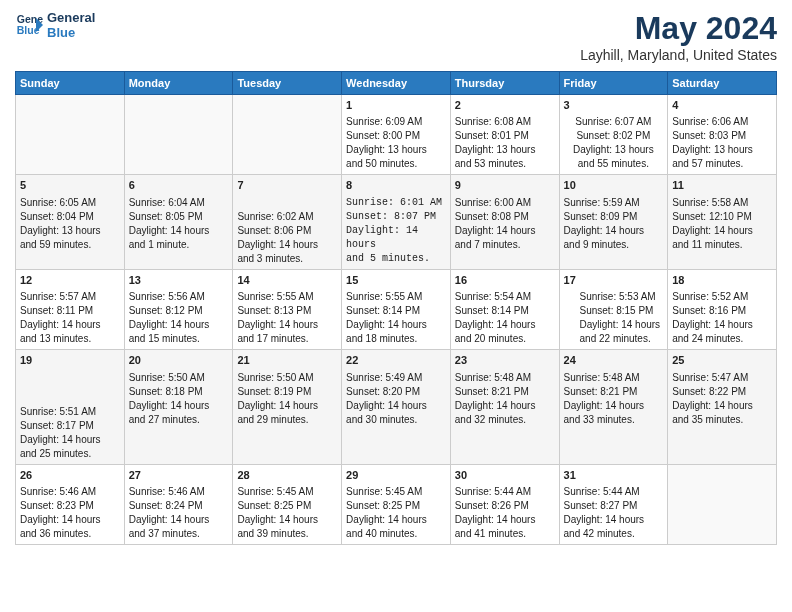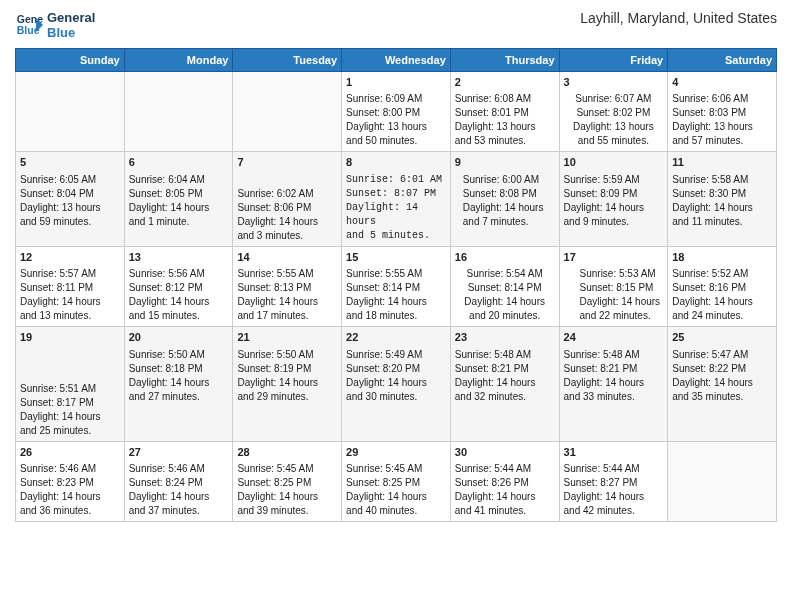--- a/index.html
+++ b/index.html
@@ -40,21 +40,21 @@
     .calendar {
       width: 100%;
       border-collapse: collapse;
       font-size: 10.5px;
     }
     .calendar thead tr th {
       background-color: #2a7abf;
       color: #fff;
       font-weight: bold;
       padding: 5px 4px;
-      text-align: right;
+      text-align: left;
       border: 1px solid #1a5a9a;
       font-size: 11px;
     }
     .calendar tbody tr td {
       border: 1px solid #ccc;
       vertical-align: top;
       padding: 3px 4px;
       width: 107px;
       min-height: 75px;
       background: #fff;
@@ -92,20 +92,21 @@
       <text x="2" y="26" font-size="12" font-weight="bold" fill="#2a7abf">Blue</text>
 
       <polygon points="24,8 32,16 24,24" fill="#2a7abf"></polygon>
     </svg>
     <div>
       <div style="font-size:13px;font-weight:bold;color:#1a3a5c;">General</div>
       <div style="font-size:13px;font-weight:bold;color:#2a7abf;">Blue</div>
     </div>
   </div>
   <div class="title-block">
+    <div class="main-title">May 2024</div>
     <div class="subtitle">Layhill, Maryland, United States</div>
   </div>
 </div>
 
 <table class="calendar">
   <thead>
     <tr>
     <th>Sunday</th>
         <th>Monday</th>
         <th>Tuesday</th>
@@ -173,36 +174,36 @@
         </td>
         <td>
           <span class="day-num">8</span>
           <div class="day-info" style="white-space: pre-line; font-family: Liberation Mono, monospace;">Sunrise: 6:01 AM
 Sunset: 8:07 PM
 Daylight: 14 hours
 and 5 minutes.</div>
         </td>
         <td>
           <span class="day-num">9</span>
-          <div class="day-info" style="white-space: pre-line; margin-left: 8px;">Sunrise: 6:00 AM
+          <div class="day-info" style="white-space: pre-line;">Sunrise: 6:00 AM
 Sunset: 8:08 PM
 Daylight: 14 hours
 and 7 minutes.</div>
         </td>
         <td>
           <span class="day-num">10</span>
           <div class="day-info" style="white-space: pre-line;">Sunrise: 5:59 AM
 Sunset: 8:09 PM
 Daylight: 14 hours
 and 9 minutes.</div>
         </td>
         <td>
           <span class="day-num">11</span>
           <div class="day-info" style="white-space: pre-line;">Sunrise: 5:58 AM
-Sunset: 8:30 PM
+Sunset: 12:10 PM
 Daylight: 14 hours
 and 11 minutes.</div>
         </td>
       </tr>
       <tr>
         <td>
           <span class="day-num">12</span>
           <div class="day-info" style="white-space: pre-line;">Sunrise: 5:57 AM
 Sunset: 8:11 PM
 Daylight: 14 hours
@@ -224,21 +225,21 @@
         </td>
         <td>
           <span class="day-num">15</span>
           <div class="day-info" style="white-space: pre-line;">Sunrise: 5:55 AM
 Sunset: 8:14 PM
 Daylight: 14 hours
 and 18 minutes.</div>
         </td>
         <td>
           <span class="day-num">16</span>
-          <div class="day-info" style="white-space: pre-line; text-align: center;">Sunrise: 5:54 AM
+          <div class="day-info" style="white-space: pre-line;">Sunrise: 5:54 AM
 Sunset: 8:14 PM
 Daylight: 14 hours
 and 20 minutes.</div>
         </td>
         <td>
           <span class="day-num">17</span>
           <div class="day-info" style="white-space: pre-line; margin-left: 16px;">Sunrise: 5:53 AM
 Sunset: 8:15 PM
 Daylight: 14 hours
 and 22 minutes.</div>

